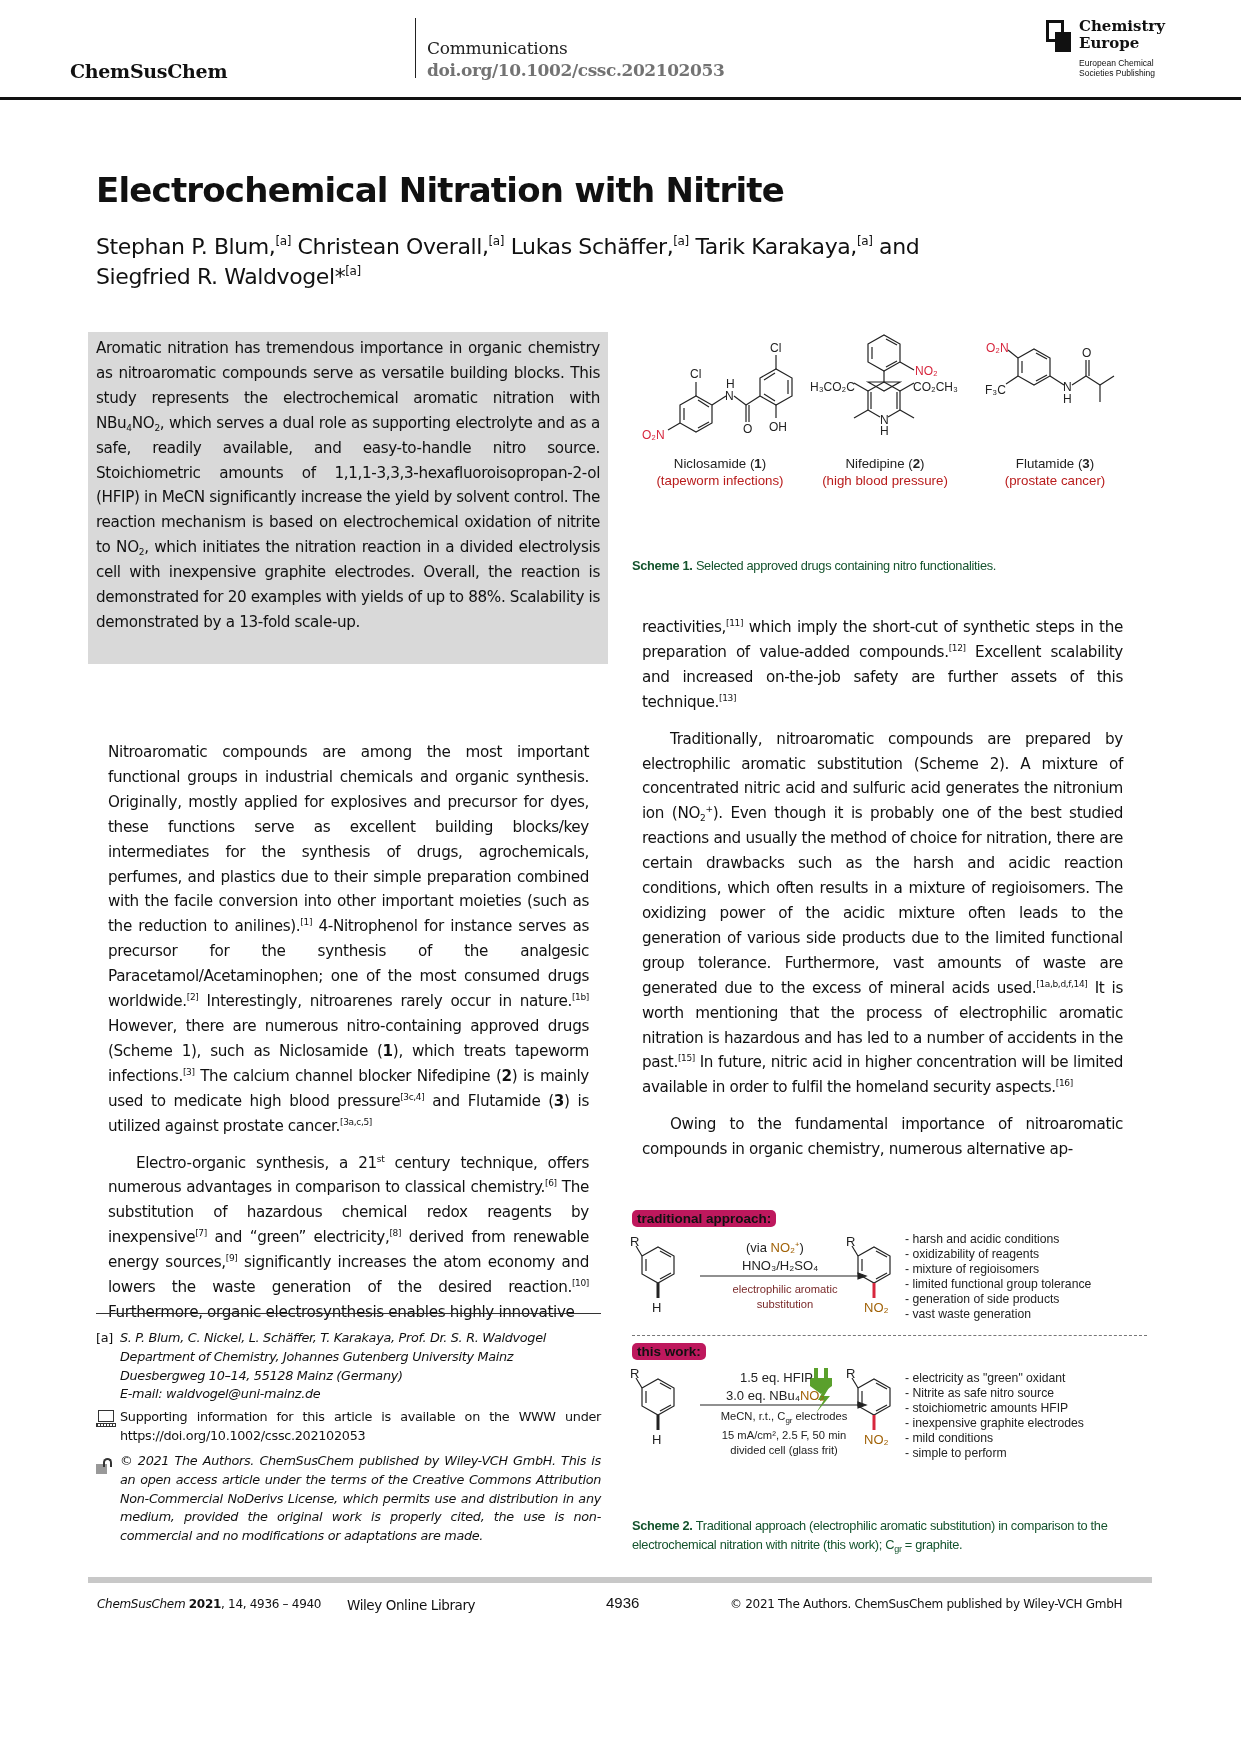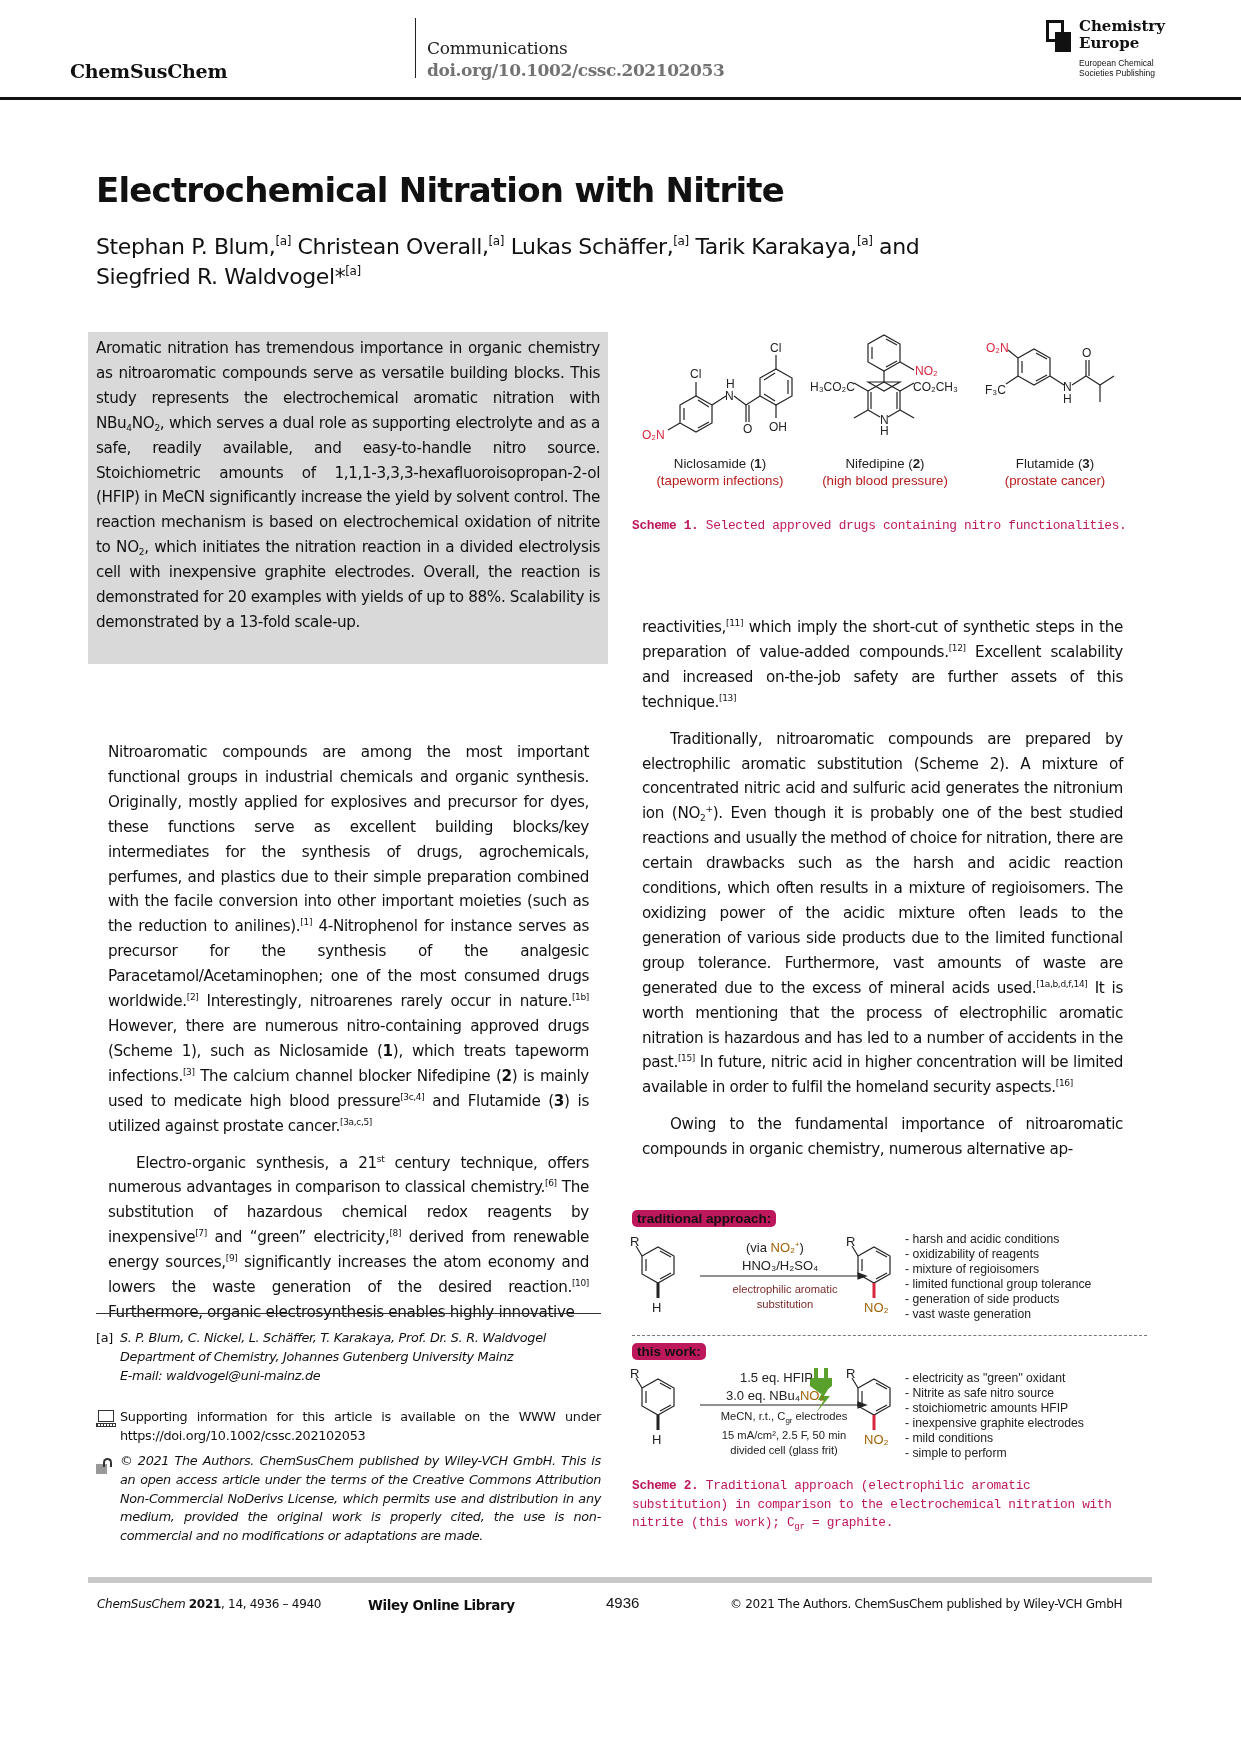--- a/index.html
+++ b/index.html
@@ -51,21 +51,21 @@
   .icon-lock .body { position: absolute; left: 0; top: 6px; width: 11px; height: 10px; background: #999; }
   .icon-lock .shackle { position: absolute; left: 7px; top: 0; width: 9px; height: 9px; border: 2px solid #333; border-bottom: none; border-radius: 5px 5px 0 0; }
 
   
   .scheme1 { position: absolute; left: 630px; top: 330px; width: 510px; height: 165px; }
   .s1-label { position: absolute; text-align: center; font-family: "Liberation Sans", sans-serif; font-size: 13.3px; line-height: 17px; color: #222; }
   .s1-label .use { color: #b91c1c; }
   .s1-label b { font-weight: bold; }
   .chem { font-family: "Liberation Sans", sans-serif; font-size: 12px; fill: #222; }
   .chem-red { fill: #d7263d; }
-  .caption { position: absolute; font-family: Liberation Mono, monospace; font-size: 12.8px; line-height: 18.5px; color: #be185d; letter-spacing: -0.3px; }
+  .caption { position: absolute; font-family: Liberation Sans, sans-serif; font-size: 12.8px; line-height: 18.5px; color: #14532d; letter-spacing: -0.3px; margin-top: 40px; }
   .caption b { font-weight: bold; }
   .cap1 { left: 632px; top: 517px; width: 500px; }
 
   
   .scheme2 { position: absolute; left: 630px; top: 1208px; width: 520px; height: 250px; font-family: "Liberation Sans", sans-serif; }
   .pill { position: absolute; background: #be185d; border-radius: 5px; font-weight: bold; font-size: 13.5px; color: #111; padding: 1px 5px; }
   .pill.trad { left: 2px; top: 2px; }
   .pill.work { left: 2px; top: 135px; }
   .s2-text { position: absolute; font-size: 13px; color: #222; white-space: nowrap; line-height: 15px; }
   .s2-small { position: absolute; font-size: 11.2px; color: #222; white-space: nowrap; text-align: center; line-height: 15px; }
@@ -74,21 +74,21 @@
   .s2-list { position: absolute; font-size: 12.2px; line-height: 15px; color: #222; white-space: nowrap; }
   .dash-line { position: absolute; left: 2px; top: 127px; width: 515px; height: 0; border-top: 1.5px dashed #777; }
   .cap2 { left: 632px; top: 1477px; width: 500px; }
   .caption sub { font-size: 9px; vertical-align: -3px; line-height: 0; }
 
   
   .ftr-bar { position: absolute; left: 88px; top: 1577px; width: 1064px; height: 6px; background: #c8c8c8; }
   .ftr { position: absolute; top: 1597px; font-size: 12.5px; color: #111; white-space: nowrap; }
   .ftr-cite { left: 97px; font-family: "DejaVu Sans", sans-serif; font-size: 12px; letter-spacing: -0.3px; }
   .ftr-cite i { font-style: italic; }
-  .ftr-wol { left: 368px; font-family: "DejaVu Sans", sans-serif; font-weight: bold; font-size: 13.5px; letter-spacing: -0.4px; }
+  .ftr-wol { left: 347px; font-family: "DejaVu Sans", sans-serif; font-weight: normal; font-size: 13.5px; letter-spacing: -0.4px; }
   .ftr-page { left: 606px; font-family: Liberation Sans, sans-serif; font-size: 15px; top: 1594px; }
   .ftr-copy { left: 730px; font-family: "DejaVu Sans", sans-serif; font-size: 12px; letter-spacing: -0.3px; }
 </style>
 </head>
 <body>
 
 <div class="hdr-journal">ChemSusChem</div>
 <div class="hdr-vline"></div>
 <div class="hdr-section">Communications</div>
 <div class="hdr-doi">doi.org/10.1002/cssc.202102053</div>
@@ -301,20 +301,21 @@
   </div>
 </div>
 <div class="caption cap2"><b>Scheme 2.</b><span> Traditional approach (electrophilic aromatic substitution) in comparison to the electrochemical nitration with nitrite (this work); C</span><sub>gr</sub><span> = graphite.</span></div>
 
 <div class="fn-rule"></div>
 <div class="fn fn-aff">
   <span class="tag">[a]</span>
   <div class="body">
     <div>S. P. Blum, C. Nickel, L. Schäffer, T. Karakaya, Prof. Dr. S. R. Waldvogel</div>
     <div>Department of Chemistry, Johannes Gutenberg University Mainz</div>
+    <div>Duesbergweg 10–14, 55128 Mainz (Germany)</div>
     <div>E-mail: waldvogel@uni-mainz.de</div>
   </div>
 </div>
 <div class="fn fn-si">
   <div class="icon-laptop">
       <div class="scr"></div>
       <div class="kb"></div>
     </div>
   <div class="body">Supporting information for this article is available on the WWW under https://doi.org/10.1002/cssc.202102053</div>
 </div>

